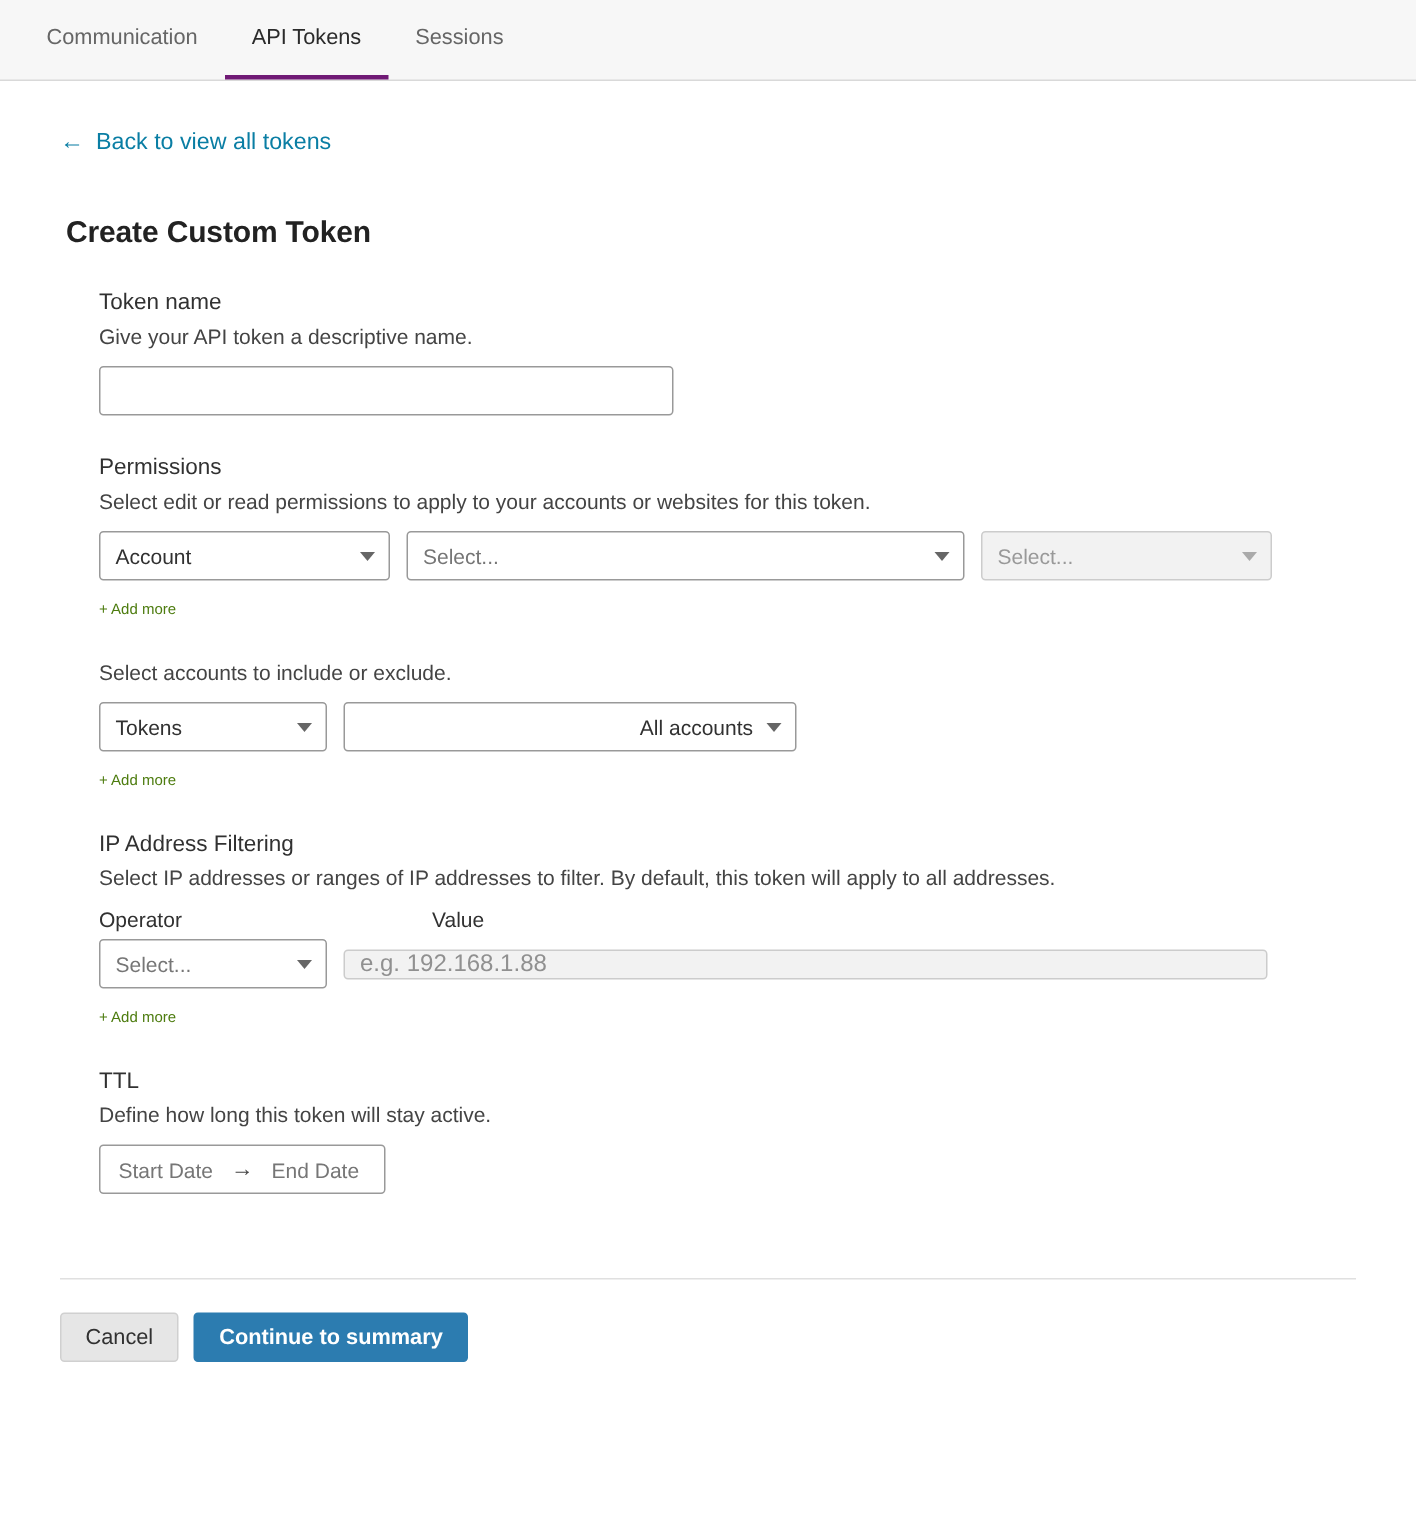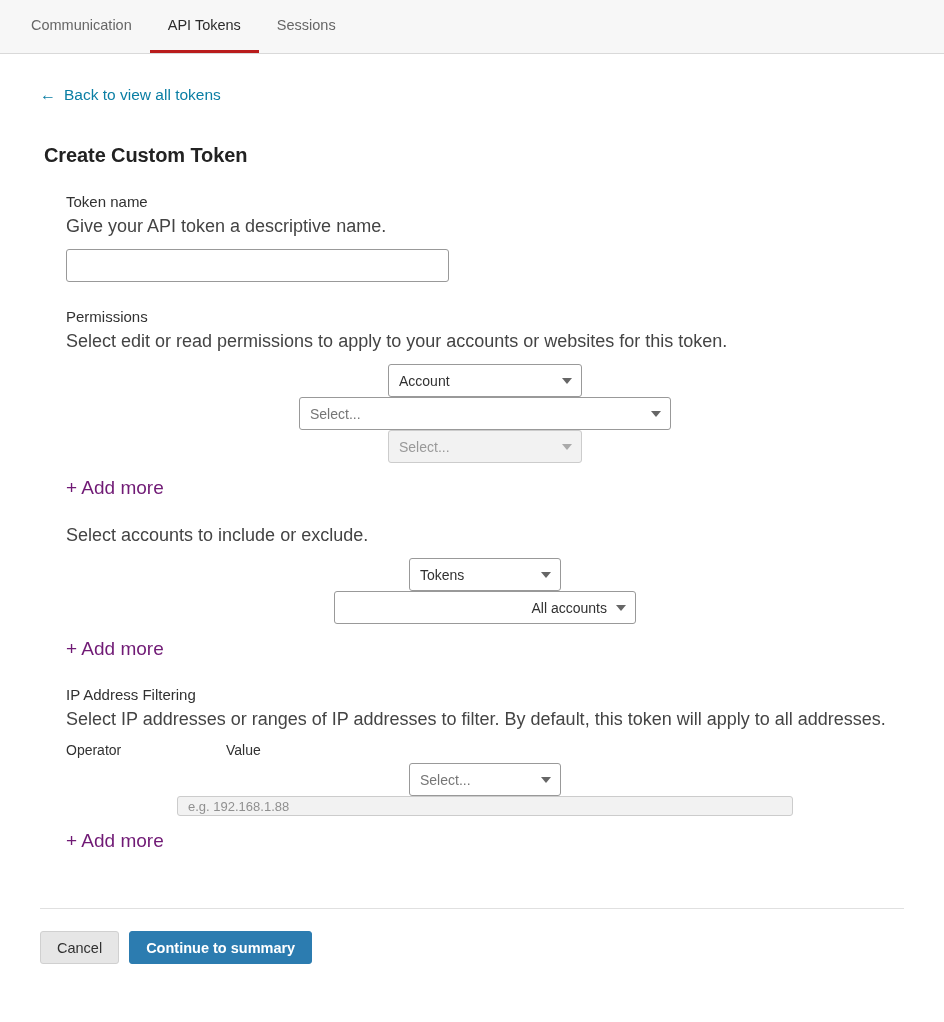--- a/index.html
+++ b/index.html
@@ -31,21 +31,21 @@
     padding: 0 18px;
     font-size: 14.5px;
     color: #666666;
     cursor: pointer;
     border-bottom: 3px solid transparent;
     height: 100%;
     white-space: nowrap;
   }
   .tab.active {
     color: #2b2b2b;
-    border-bottom: 3px solid #b91c1c;
+    border-bottom: 3px solid #701a75;
   }
 
   
   .content {
     padding: 0 40px;
     width: 944px;
   }
   .back-link {
     display: inline-flex;
     align-items: center;
@@ -69,21 +69,21 @@
     letter-spacing: -0.1px;
   }
 
   .section { margin-top: 26px; margin-left: 26px; }
   .section-label {
     font-size: 15px;
     color: #313131;
     margin: 0 0 6px 0;
   }
   .section-desc {
-    font-size: 18px;
+    font-size: 14px;
     color: #444444;
     margin: 0 0 12px 0;
   }
 
   
   .text-input {
     height: 33px;
     width: 383px;
     border: 1px solid #999999;
     border-radius: 3px;
@@ -91,22 +91,21 @@
     font-size: 14px;
     padding: 0 9px;
     color: #313131;
     font-family: "Liberation Sans", sans-serif;
     outline: none;
   }
 
   .row {
     display: flex;
     align-items: center;
-    gap: 0;
-    flex-direction: column;
+    gap: 11px;
   }
 
   .select {
     position: relative;
     height: 33px;
     border: 1px solid #999999;
     border-radius: 3px;
     background: #ffffff;
     display: flex;
     align-items: center;
@@ -141,42 +140,43 @@
   .sel-include { width: 152px; }
   .sel-allaccounts { width: 302px; justify-content: flex-end; }
   .sel-operator { width: 152px; }
 
   .value-input {
     width: 616px;
     height: 20px;
     border: 1px solid #cccccc;
     border-radius: 3px;
     background: #f2f2f2;
-    font-size: 13px;
+    font-size: 16px;
     color: #313131;
     padding: 0 10px;
     font-family: "Liberation Sans", sans-serif;
     outline: none;
   }
   .value-input::placeholder { color: #909090; }
 
   .add-more {
     display: inline-flex;
     align-items: center;
     gap: 5px;
     margin-top: 14px;
-    font-size: 19px;
-    color: #701a75;
+    font-size: 10px;
+    color: #4d7c0f;
     cursor: pointer;
   }
 
   .field-head {
     display: flex;
     gap: 8px;
     margin-bottom: 5px;
+    justify-content: space-between;
   }
   .field-head .h-op { width: 152px; font-size: 14px; color: #313131; }
   .field-head .h-val { width: 616px; font-size: 14px; color: #313131; }
 
   
   .daterange {
     display: inline-flex;
     align-items: center;
     height: 33px;
     border: 1px solid #999999;
@@ -299,20 +299,29 @@
       <div class="select sel-operator placeholder">
         <span>Select...</span>
         <span class="caret"></span>
       </div>
       <input class="value-input" type="text" placeholder="e.g. 192.168.1.88" style="">
     </div>
     <div class="add-more">+ Add more</div>
   </div>
 
   
+  <div class="section">
+    <div class="section-label">TTL</div>
+    <div class="section-desc">Define how long this token will stay active.</div>
+    <div class="daterange">
+      <span>Start Date</span>
+      <span class="dr-arrow">→</span>
+      <span>End Date</span>
+    </div>
+  </div>
 
   <div class="divider"></div>
 
   <div class="footer">
     <div class="btn btn-cancel">Cancel</div>
     <div class="btn btn-primary">Continue to summary</div>
   </div>
 
 </div>
 

